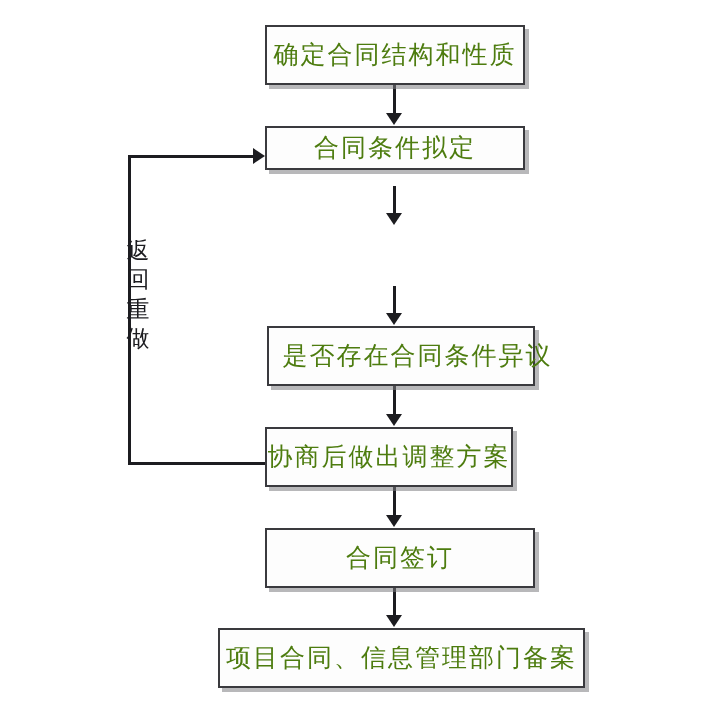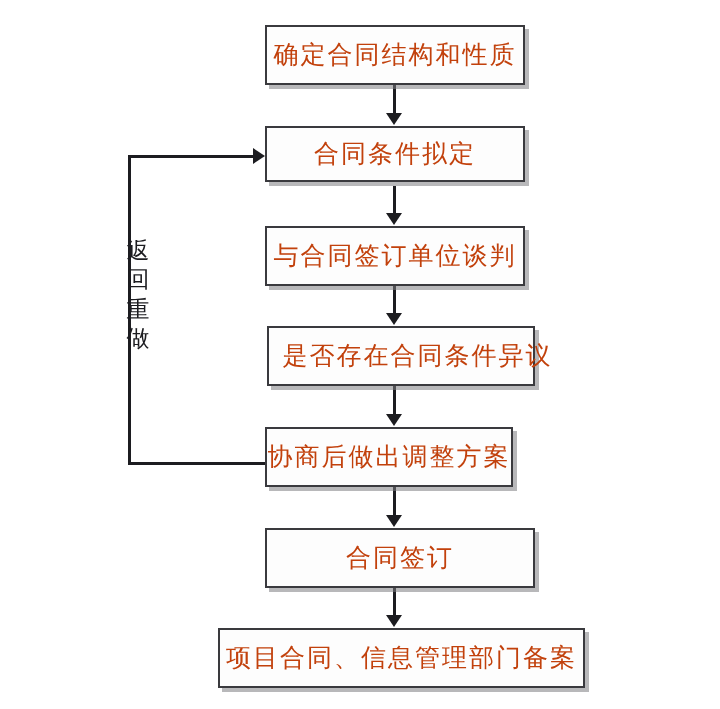--- a/index.html
+++ b/index.html
@@ -31,21 +31,21 @@
     display: flex;
     align-items: center;
     justify-content: center;
     text-align: center;
   }
   .node .node-label {
     display: block;
     font-size: 25px;
     line-height: 1.1;
     letter-spacing: 2px;
-    color: #c2410c;
+    color: #4d7c0f;
     white-space: nowrap;
     font-family: "Liberation Serif", "DejaVu Serif", serif;
   }
 
   
   .connector {
     position: absolute;
     background: #1c1c20;
   }
   .connector.vert {
@@ -122,27 +122,24 @@
   <div class="connector vert" style="left:393px; top:487px; height:29px;"></div>
   <div class="arrowhead down" style="left:386px; top:515px;"></div>
 
   <div class="connector vert" style="left:393px; top:588px; height:28px;"></div>
   <div class="arrowhead down" style="left:386px; top:615px;"></div>
 
   <div class="node" style="left:265px; top:25px; width:260px; height:60px;">
     <span class="node-label">确定合同结构和性质</span>
   </div>
 
-  <div class="node" style="left:265px; top:126px; width:260px; height:56px;">
+  <div class="node" style="left:265px; top:126px; width:260px; height:44px;">
     <span class="node-label">合同条件拟定</span>
   </div>
 
-  <div class="node" style="left:265px; top:226px; width:260px; height:60px;">
-    <span class="node-label">与合同签订单位谈判</span>
-  </div>
 
   <div class="node" style="left:267px; top:326px; width:268px; height:60px;padding-left:33px;">
     <span class="node-label">是否存在合同条件异议</span>
   </div>
 
   <div class="node" style="left:265px; top:427px; width:248px; height:60px;">
     <span class="node-label">协商后做出调整方案</span>
   </div>
 
   <div class="node" style="left:218px; top:628px; width:367px; height:60px;">

